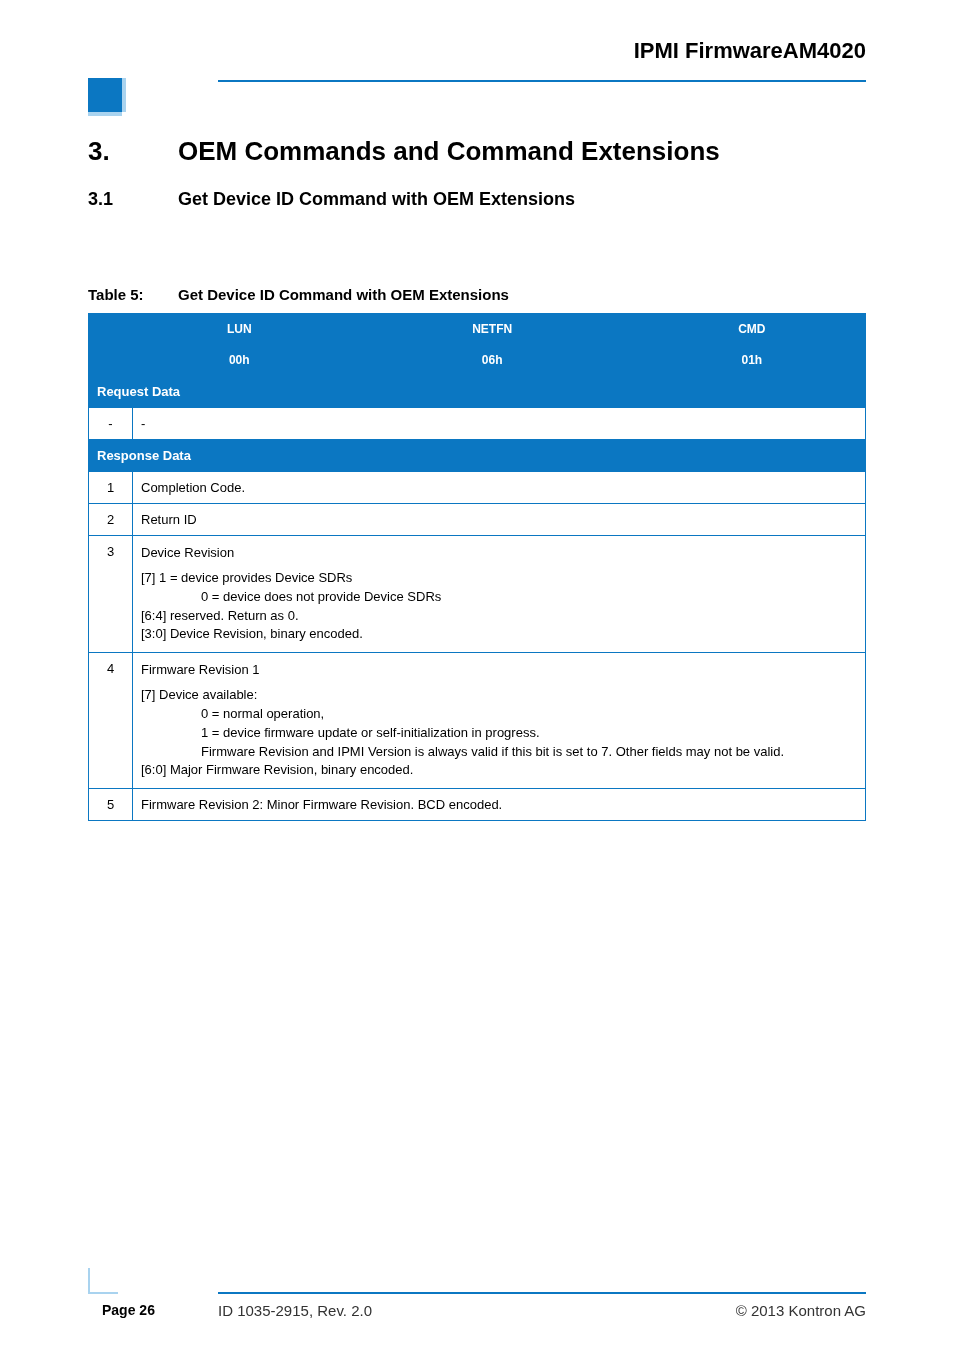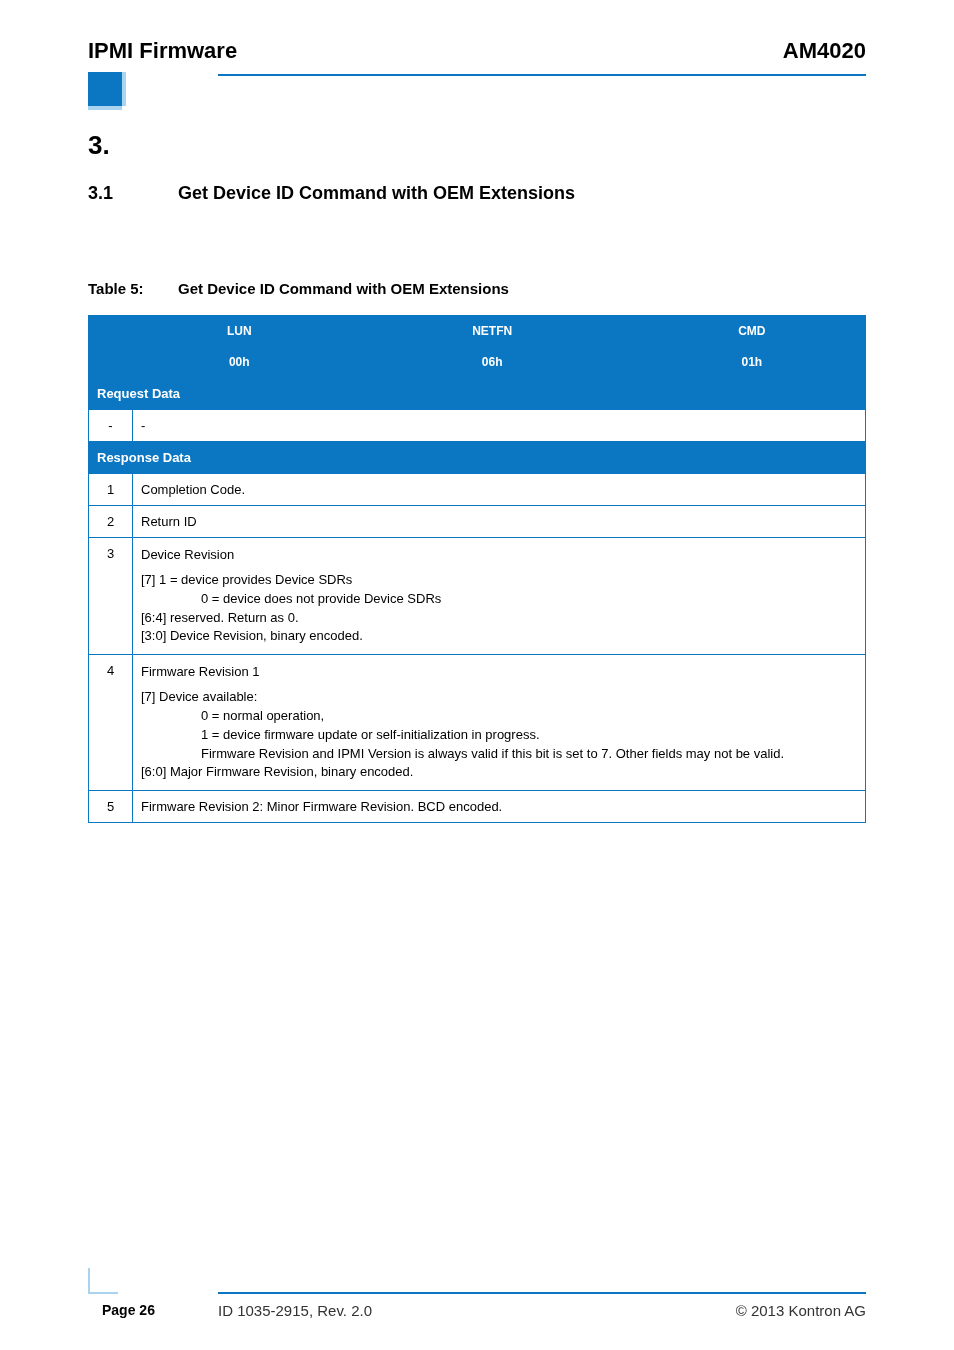--- a/index.html
+++ b/index.html
@@ -11,25 +11,25 @@
     height: 1350px;
     position: relative;
   }
   .page {
     padding: 38px 88px 0 88px;
     position: relative;
     height: 100%;
   }
   .header {
     display: flex;
-    justify-content: space-between;
+    justify-content: flex-end;
     align-items: baseline;
     font-weight: bold;
     font-size: 22px;
-    padding-bottom: 10px;
+    padding-bottom: 16px;
   }
   .top-rule {
     position: relative;
     height: 30px;
   }
   .top-rule .line {
     position: absolute;
     top: 0;
     left: 130px;
     right: 0;
@@ -77,21 +77,21 @@
     font-weight: bold;
     display: flex;
     margin-top: 22px;
   }
   h2.subsection .num { width: 90px; flex: 0 0 90px; }
   .table-caption {
     display: flex;
     font-size: 15px;
     font-weight: bold;
     margin-top: 76px;
-    margin-bottom: 18px;
+    margin-bottom: 10px;
   }
   .table-caption .lbl { width: 90px; flex: 0 0 90px; }
   table.cmd {
     width: 100%;
     border-collapse: collapse;
     font-size: 13px;
   }
   table.cmd th, table.cmd td {
     border: 1px solid #0b77c2;
     padding: 8px 8px;
@@ -187,20 +187,21 @@
     <div class="line"></div>
     <div class="corner-mark">
       <div class="sq"></div>
       <div class="hbar"></div>
       <div class="vbar"></div>
     </div>
   </div>
 
   <h1 class="section">
     <span class="num">3.</span>
+    <span>OEM Commands and Command Extensions</span>
   </h1>
 
   <h2 class="subsection">
     <span class="num">3.1</span>
     <span>Get Device ID Command with OEM Extensions</span>
   </h2>
 
   <div class="table-caption">
     <span class="lbl">Table 5:</span>
     <span>Get Device ID Command with OEM Extensions</span>

